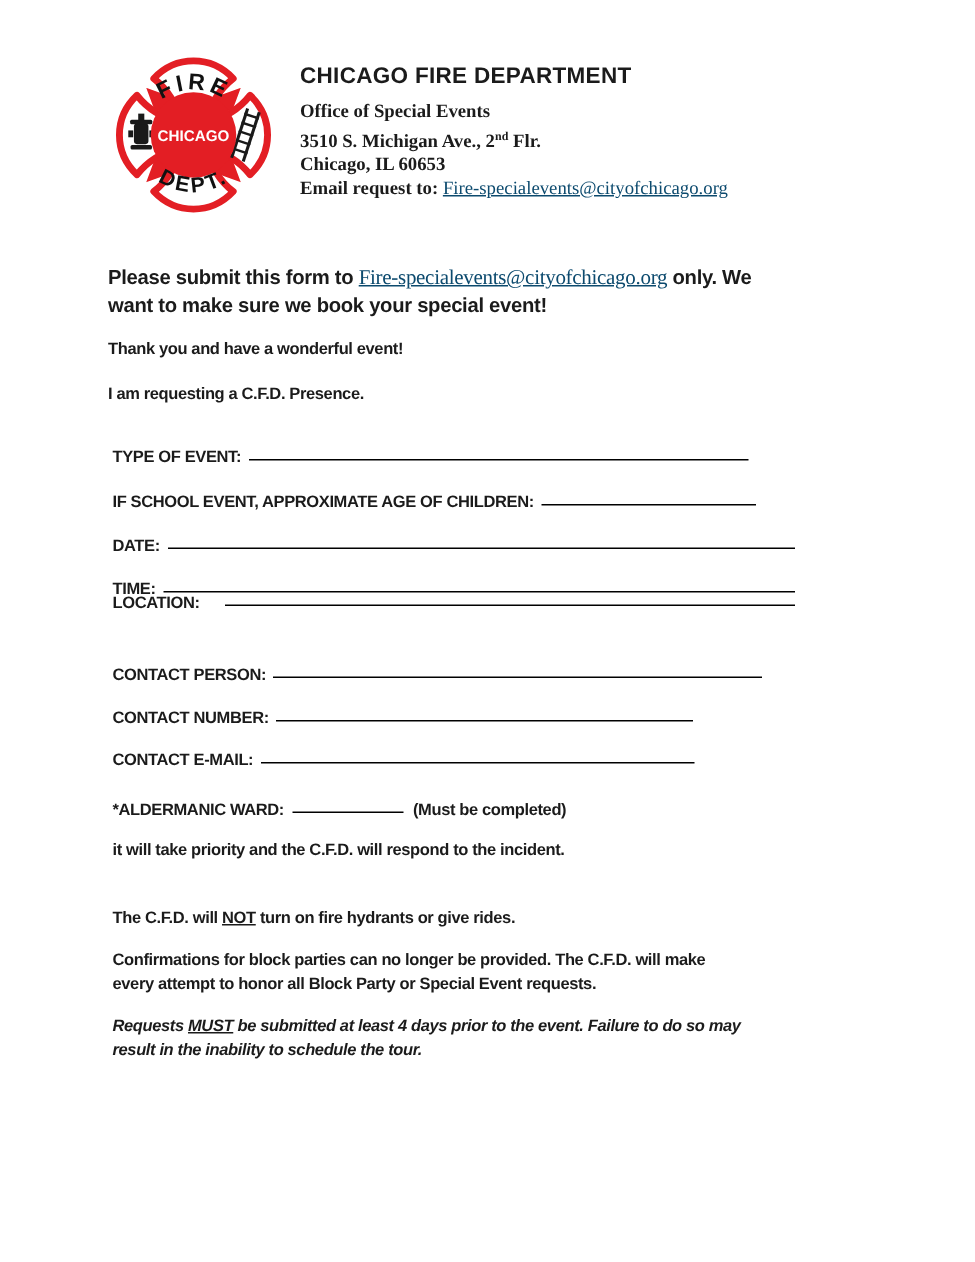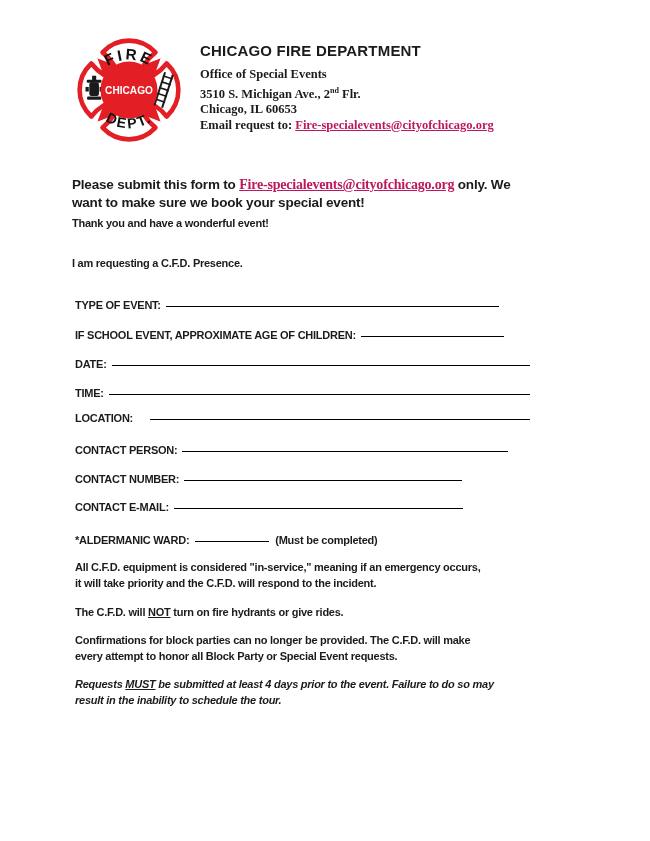--- a/index.html
+++ b/index.html
@@ -7,26 +7,26 @@
     position:relative; width:650px; height:841px; background:#ffffff;
     font-family:"Liberation Sans", sans-serif; color:#1b1b1b; overflow:hidden;
   }
 
   
   .logo { position:absolute; left:73px; top:37px; }
   .hdr { position:absolute; left:200px; top:42px; }
   .hdr-title { font-size:15px; font-weight:bold; letter-spacing:.2px; font-family:"Liberation Sans",sans-serif; }
   .hdr-addr { margin-top:8px; font-family:"Liberation Serif",serif; font-weight:bold; font-size:12.5px; line-height:15.5px; white-space:nowrap; }
   .hdr-addr sup { font-size:8px; }
-  a.link { color:#be185d; text-decoration:underline; font-family:"Liberation Serif",serif; font-weight:bold; cursor:pointer; }
+  a.link { color:#0c4a6e; text-decoration:underline; font-family:"Liberation Serif",serif; font-weight:normal; cursor:pointer; }
 
   
   .intro { position:absolute; left:72px; top:176px; width:520px; font-size:13.5px; font-weight:bold; line-height:18px; letter-spacing:-.2px; }
   .intro a.link { font-size:14px; }
-  .thanks  { position:absolute; left:72px; top:217px;text-align:right; }
+  .thanks  { position:absolute; left:72px; top:227px;text-align:right; }
   .request { position:absolute; left:72px; top:257px; }
   .small-bold { font-size:11px; font-weight:bold; letter-spacing:-.25px; }
 
   
   .frow { position:absolute; left:75px; display:flex; align-items:center; font-size:11px; font-weight:bold; letter-spacing:-.25px; white-space:nowrap; }
   .frow .lbl { line-height:13px; }
   .frow .fline { flex:1; margin-left:5px; height:2px; border-bottom:1.8px solid #000; }
   .frow .wline { width:74px; margin-left:6px; height:2px; border-bottom:1.6px solid #000; }
   .frow .note { margin-left:6px; line-height:13px; }
 
@@ -119,21 +119,21 @@
     <span class="fline"></span>
   </div>
   <div class="frow" style="top:358px; width:455px;">
     <span class="lbl">DATE:</span>
     <span class="fline"></span>
   </div>
   <div class="frow" style="top:387px; width:455px;">
     <span class="lbl">TIME:</span>
     <span class="fline"></span>
   </div>
-  <div class="frow" style="top:412px; width:455px;gap:12px;">
+  <div class="frow" style="top:396px; width:455px;gap:12px;">
     <span class="lbl">LOCATION:</span>
     <span class="fline"></span>
   </div>
   <div class="frow" style="top:444px; width:433px;">
     <span class="lbl">CONTACT PERSON:</span>
     <span class="fline"></span>
   </div>
   <div class="frow" style="top:473px; width:387px;">
     <span class="lbl">CONTACT NUMBER:</span>
     <span class="fline"></span>
@@ -142,21 +142,20 @@
     <span class="lbl">CONTACT E-MAIL:</span>
     <span class="fline"></span>
   </div>
   <div class="frow" style="top:534px;">
     <span class="lbl">*ALDERMANIC WARD:</span>
     <span class="wline"></span>
     <span class="note">(Must be completed)</span>
   </div>
 
   <div class="para" style="top:560px;">
-    <div>All C.F.D. equipment is considered "in-service," meaning if an emergency occurs,</div>
     <div>it will take priority and the C.F.D. will respond to the incident.</div>
   </div>
 
   <div class="para" style="top:633px;">
     <div>Confirmations for block parties can no longer be provided. The C.F.D. will make</div>
     <div>every attempt to honor all Block Party or Special Event requests.</div>
   </div>
 
   <div class="para" style="top:605px;">
     <span>The C.F.D. will </span><span class="u">NOT</span><span> turn on fire hydrants or give rides.</span>

